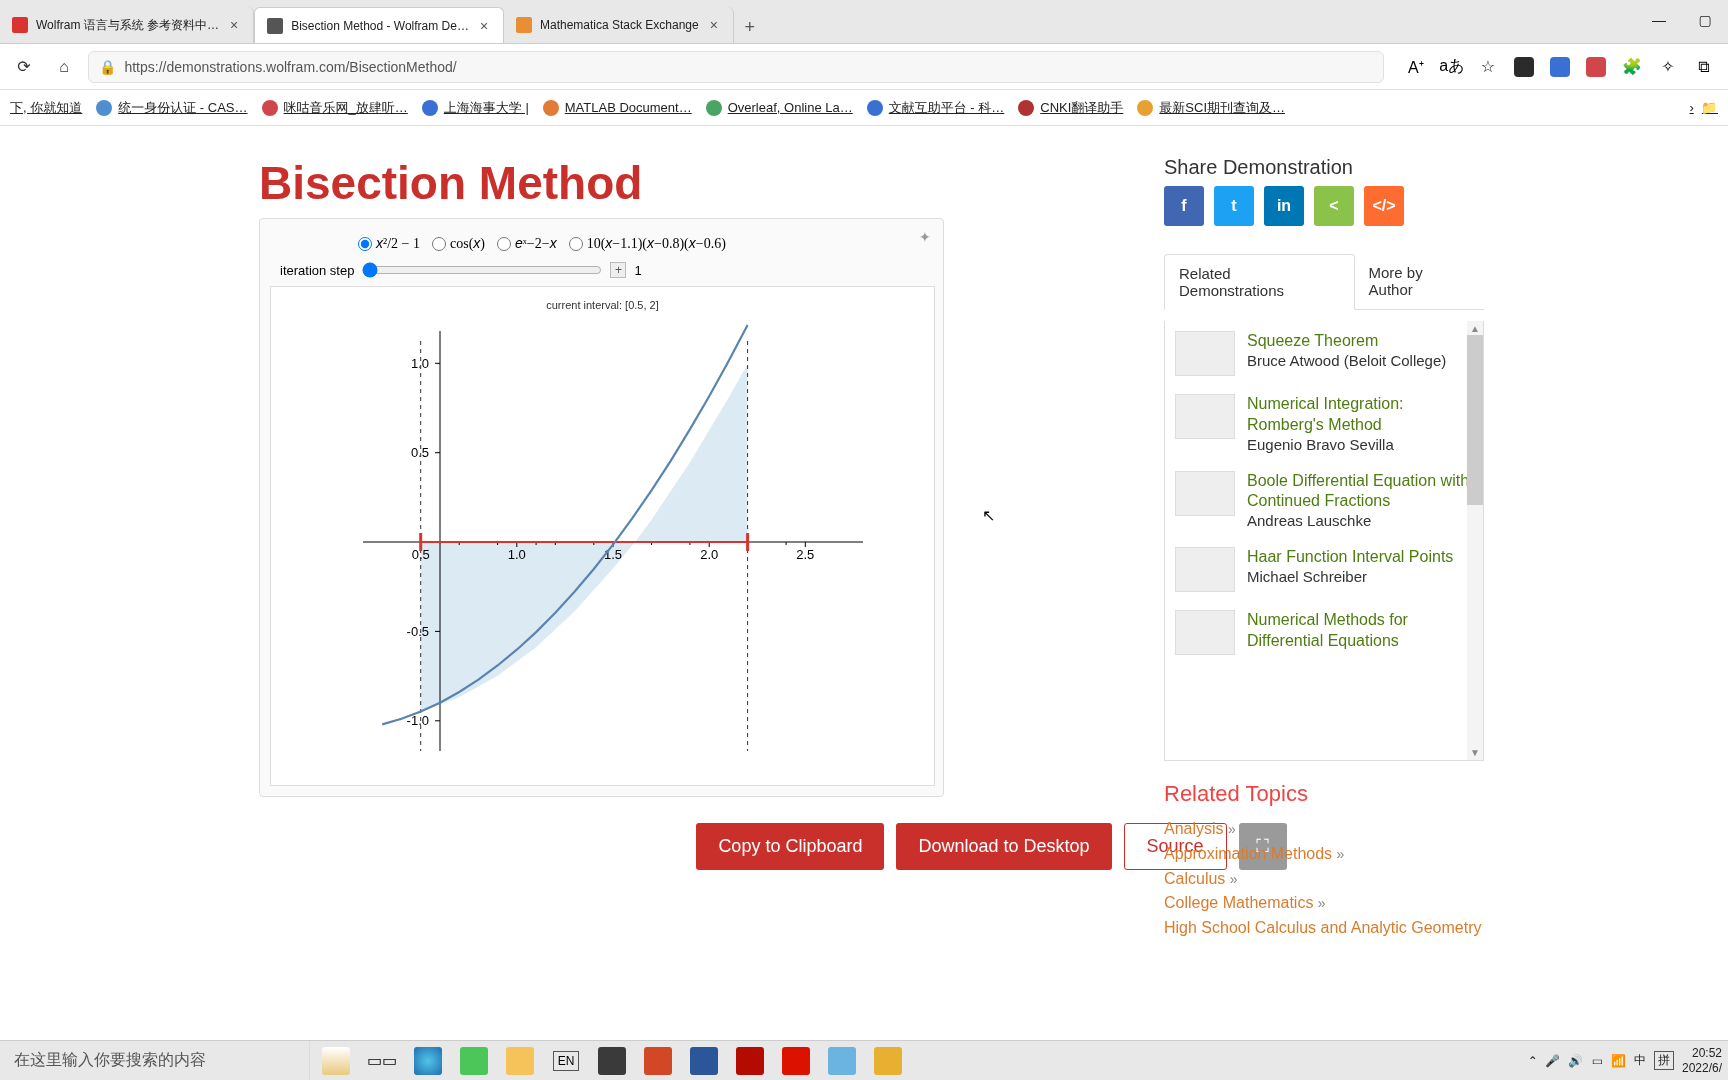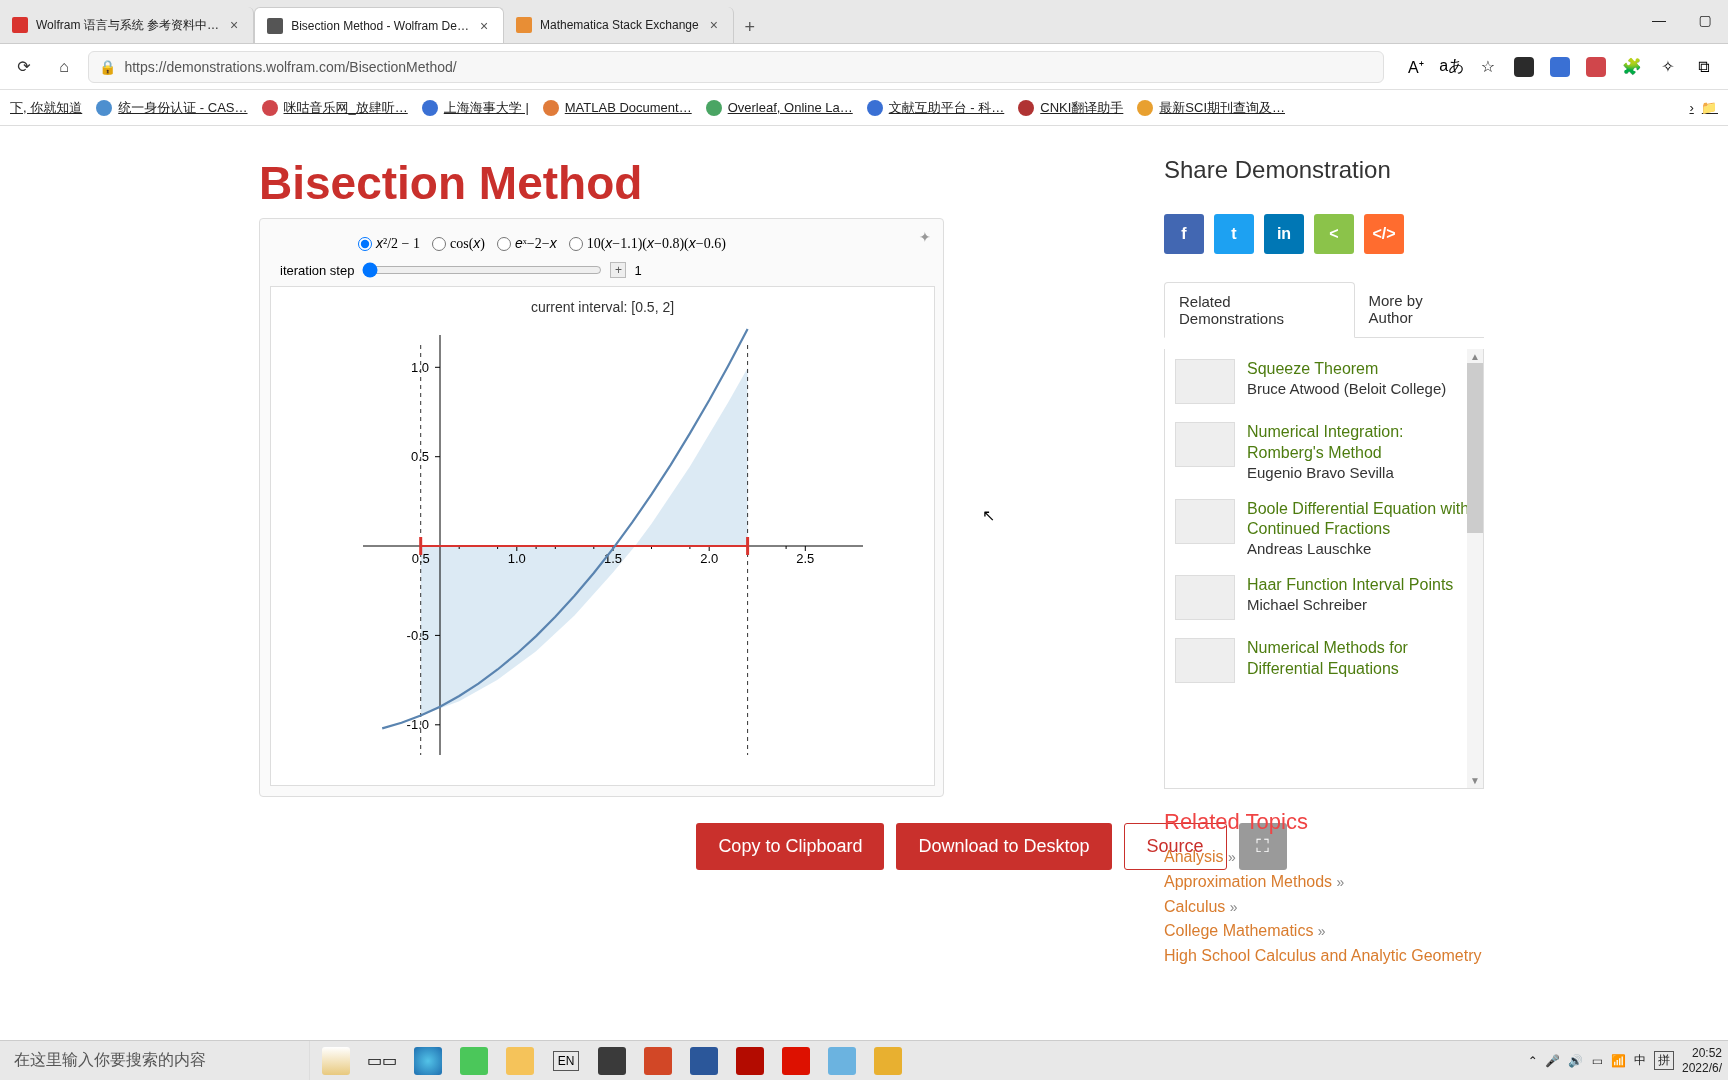--- a/index.html
+++ b/index.html
@@ -30,29 +30,29 @@
     .demo-panel{width:685px;border:1px solid #ddd;border-radius:4px;background:#fafafa;padding:10px;position:relative;}
     .demo-expand{position:absolute;right:10px;top:10px;width:14px;height:14px;color:#999;font-size:14px;}
     .controls-row{display:flex;align-items:center;gap:12px;padding:6px 10px 10px 88px;font-size:13px;}
     .radio-opt{display:flex;align-items:center;gap:4px;}
     .radio-opt input[type=radio]{width:14px;height:14px;}
     .fn-label{font-family:"Cambria Math",serif;font-size:14px;}
     .slider-row{display:flex;align-items:center;gap:8px;padding:0 10px 8px 10px;font-size:13px;}
     .slider-row input[type=range]{width:240px;}
     .plus-btn{width:16px;height:16px;border:1px solid #bbb;background:#eee;font-size:12px;display:flex;align-items:center;justify-content:center;color:#555;}
     .plot-frame{width:665px;height:500px;border:1px solid #ddd;background:#fff;margin:0 auto;position:relative;}
-    .plot-caption{text-align:center;font-size:14px;color:#333;padding-top:12px;}
+    .plot-caption{text-align:center;font-size:11px;color:#333;padding-top:12px;}
     svg.plot{display:block;margin:0 auto;}
     .action-row{display:flex;gap:12px;justify-content:center;margin-top:26px;}
     .act-btn{padding:12px 22px;font-size:18px;border-radius:3px;cursor:pointer;border:none;}
     .act-red{background:#c9302c;color:#fff;}
     .act-white{background:#fff;color:#c9302c;border:1px solid #c9302c;}
     .act-grey{background:#9a9a9a;color:#fff;width:48px;padding:12px 0;display:flex;align-items:center;justify-content:center;}
     .sidebar{position:absolute;left:1160px;top:30px;width:320px;}
-    .share-title{font-size:24px;color:#333;margin-bottom:30px;}
+    .share-title{font-size:20px;color:#333;margin-bottom:7px;}
     .share-btns{display:flex;gap:10px;margin-bottom:28px;}
     .share-btn{width:40px;height:40px;border-radius:3px;display:flex;align-items:center;justify-content:center;color:#fff;font-weight:bold;font-size:16px;}
     .tabs-hdr{display:flex;border-bottom:1px solid #ddd;margin-bottom:12px;position:relative;z-index:1;}
     .tabs-hdr .tab-h{padding:10px 14px;font-size:15px;color:#333;cursor:pointer;}
     .tabs-hdr .tab-h.active{border:1px solid #ddd;border-bottom:1px solid #fff;border-radius:4px 4px 0 0;margin-bottom:-1px;background:#fff;}
     .related-list{border:1px solid #ddd;border-top:none;padding:10px;position:relative;height:440px;overflow:hidden;margin-top:-1px;}
     .rel-item{display:flex;gap:12px;margin-bottom:18px;}
     .rel-thumb{width:60px;height:45px;background:#eee;border:1px solid #ddd;flex-shrink:0;}
     .rel-title{color:#4d7c0f;font-size:16px;line-height:1.3;}
     .rel-author{color:#333;font-size:15px;}

